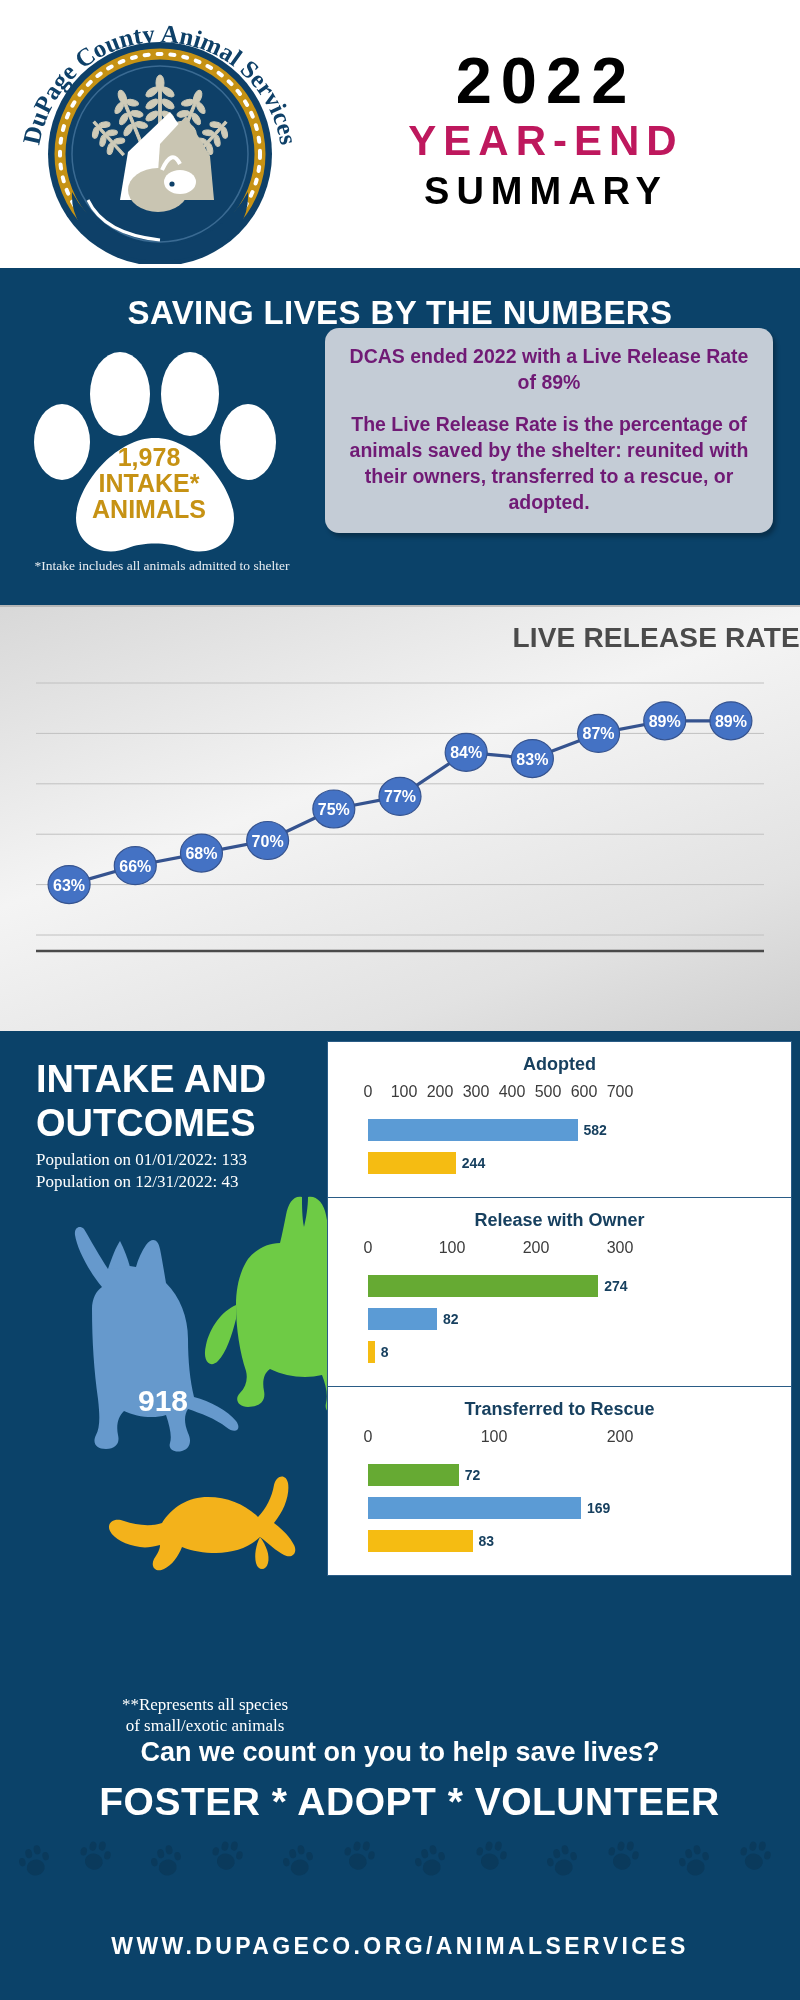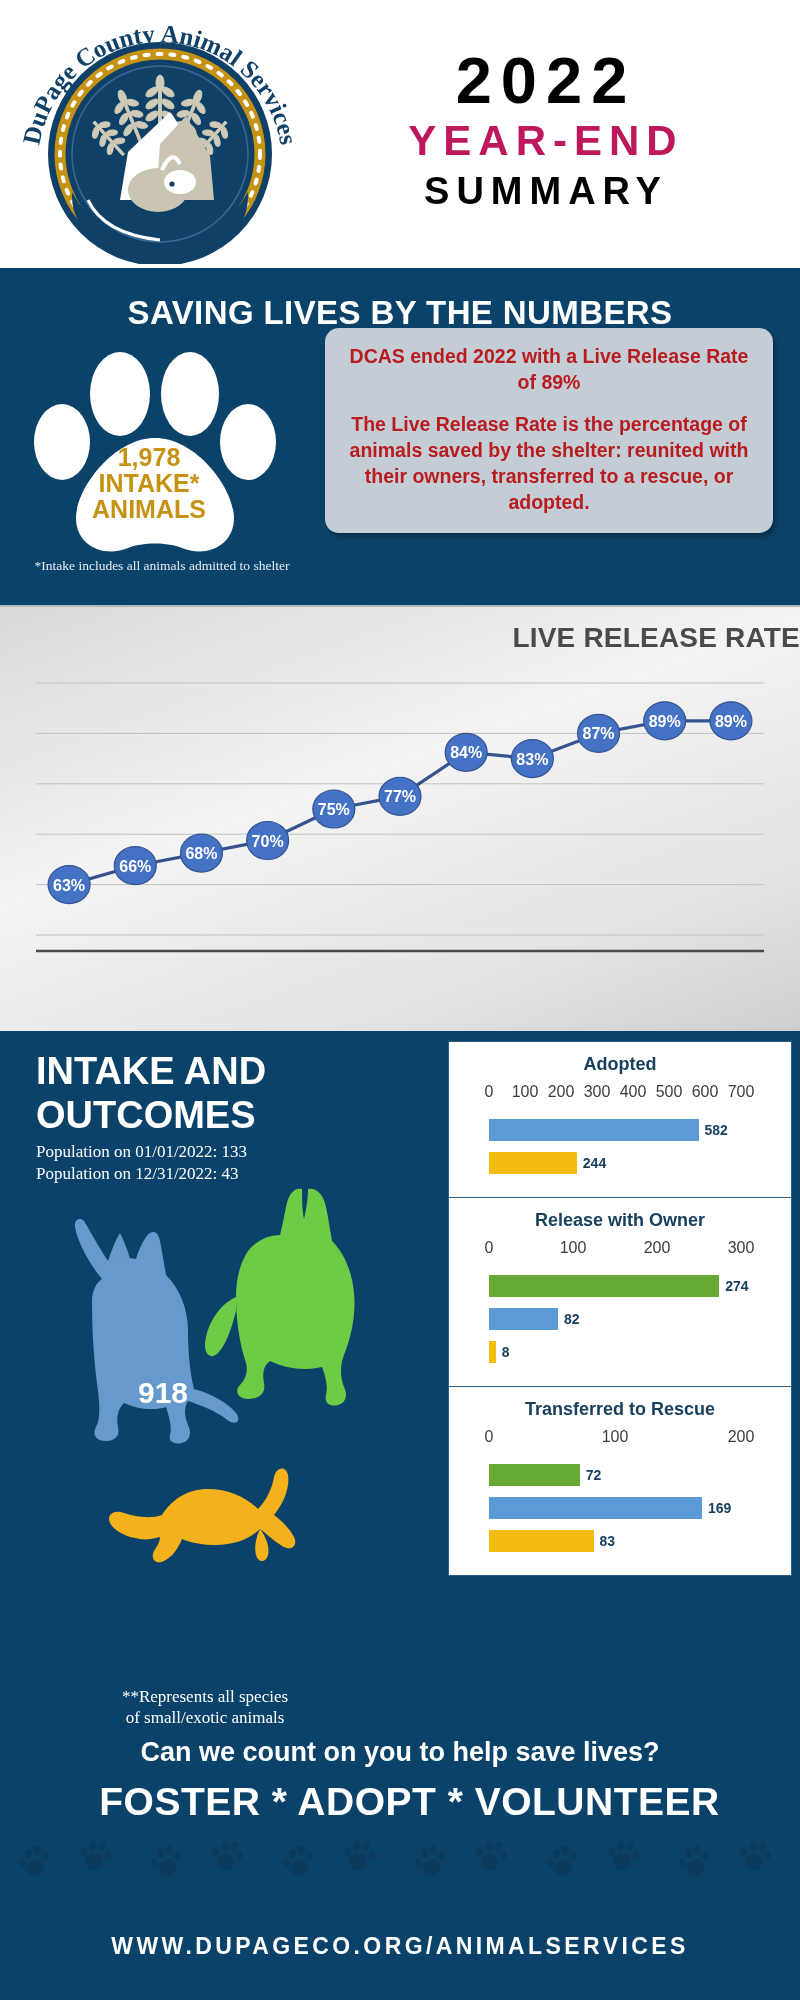--- a/index.html
+++ b/index.html
@@ -108,21 +108,21 @@
     position: absolute;
     left: 325px;
     top: 60px;
     width: 448px;
     padding: 16px 16px 18px 16px;
     background: #c4ccd6;
     border-radius: 14px;
     box-shadow: 3px 4px 4px rgba(0,0,0,0.28);
   }
   .infobox p {
-    color: #b91c1c;
+    color: #701a75;
     font-size: 19.5px;
     line-height: 1.32;
     text-align: center;
     font-weight: 600;
   }
   .infobox p + p { margin-top: 17px; }
 
   
   .chart-band {
     height: 426px;
@@ -161,21 +161,21 @@
   }
 
   
   .band-outcomes {
     position: relative;
     background: #0b4269;
     height: 702px;
   }
   .outcomes-left {
     position: absolute;
-    left: 0; top: 0;
+    left: 0; top: 8px;
     width: 400px;
     height: 702px;
   }
   .outcomes-title {
     color: #ffffff;
     font-size: 38px;
     font-weight: bold;
     line-height: 1.16;
     padding: 18px 0 0 36px;
   }
@@ -213,21 +213,21 @@
     color: #ffffff;
     font-family: "Liberation Serif", serif;
     font-size: 17px;
     line-height: 1.25;
   }
 
   .outcomes-right {
     position: absolute;
     right: 8px;
     top: 10px;
-    width: 344px;
+    width: 465px;
   }
   .barcard {
     background: #ffffff;
     border: 1px solid #2a5c86;
     padding: 8px 10px 8px 10px;
     position: relative;
   }
   .barcard + .barcard { border-top: none; }
   .barcard h3 {
     text-align: center;

